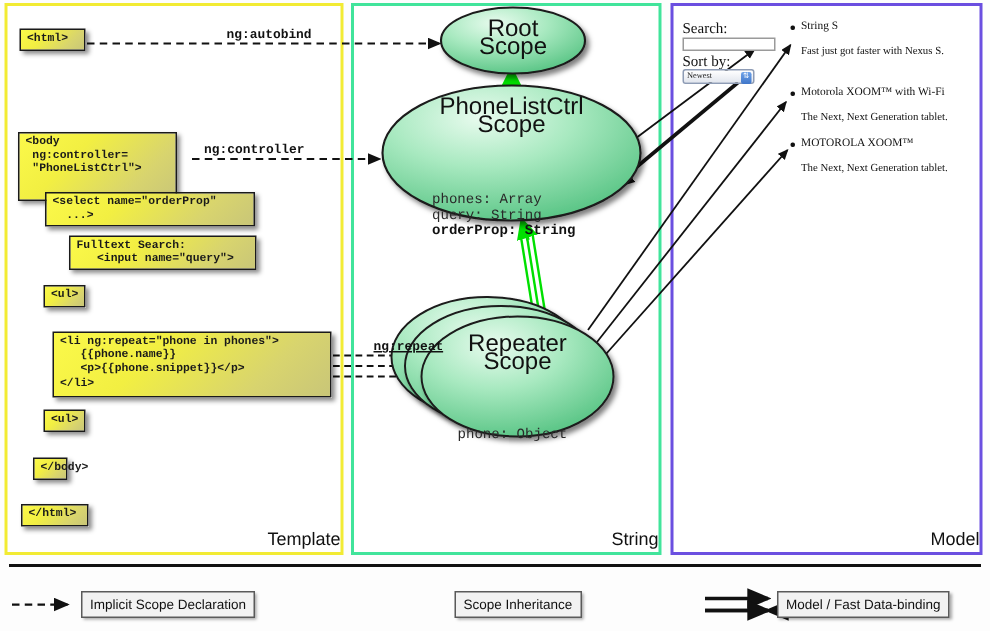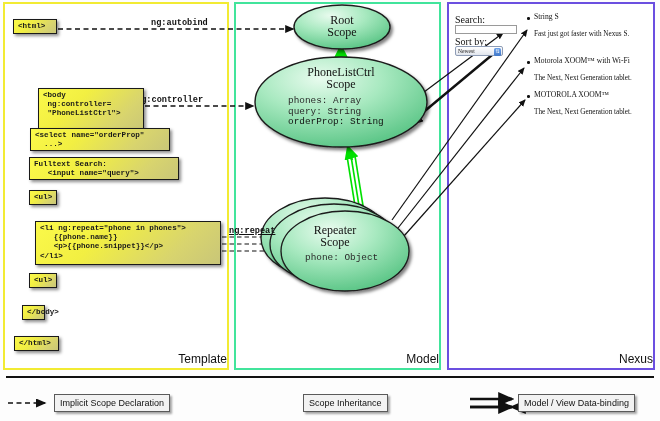--- a/index.html
+++ b/index.html
@@ -65,38 +65,39 @@
     font-size: 8.6px;
     font-weight: bold;
     color: #111;
     white-space: pre;
   }
 
   
   .scope-title {
     position: absolute;
     text-align: center;
-    font-family: Liberation Serif, serif;
-    font-size: 12px;
+    font-family: Liberation Sans, sans-serif;
+    font-size: 16px;
     color: #111;
     line-height: 12px;
     white-space: pre;
     pointer-events: none;
   }
   .scope-props {
     position: absolute;
     text-align: left;
     font-family: "Liberation Mono", "DejaVu Sans Mono", monospace;
     font-size: 9.4px;
     color: #2a2a2a;
     line-height: 10.5px;
     white-space: pre;
     pointer-events: none;
-  }
-  .scope-props .bold { font-weight: normal; color: #111; }
+    margin-top: 32px;
+  }
+  .scope-props .bold { font-weight: bold; color: #111; }
 
   
   .view-label {
     position: absolute;
     font-family: "Liberation Serif", serif;
     font-size: 10px;
     color: #111;
   }
   .view-input {
     position: absolute;
@@ -185,24 +186,24 @@
 </style>
 </head>
 <body>
 
 <div id="stage">
 
   <div class="column col-template">
     <div class="col-title">Template</div>
   </div>
   <div class="column col-model">
-    <div class="col-title">Model</div>
+    <div class="col-title">String</div>
   </div>
   <div class="column col-view">
-    <div class="col-title">Nexus</div>
+    <div class="col-title">Model</div>
   </div>
 
   <svg class="under" viewBox="0 0 660 421">
     <defs>
       <marker id="arrB" markerWidth="7" markerHeight="7" refX="6" refY="3" orient="auto">
         <path d="M0,0 L7,3 L0,6 z" fill="#111"></path>
       </marker>
       <marker id="arrBs" markerWidth="6" markerHeight="6" refX="5.2" refY="2.6" orient="auto">
         <path d="M0,0 L6,2.6 L0,5.2 z" fill="#111"></path>
       </marker>
@@ -271,37 +272,37 @@
       <ellipse cx="334" cy="244" rx="64" ry="40" fill="url(#ellg)" stroke="#1a1a1a" stroke-width="1.3" filter="url(#dsh)"></ellipse>
       <ellipse cx="345" cy="251" rx="64" ry="40" fill="url(#ellg)" stroke="#1a1a1a" stroke-width="1.3" filter="url(#dsh)"></ellipse>
     </g>
   </svg>
 
   <div class="scope-title" style="left:302px; top:14px; width:80px;">Root<br>Scope</div>
 
   <div class="scope-title" style="left:281px; top:66px; width:120px;">PhoneListCtrl<br>Scope</div>
   <div class="scope-props" style="left:288px; top:96px;"><span>phones: Array</span><br><span>query: String</span><br><span class="bold">orderProp: String</span></div>
 
-  <div class="scope-title" style="left:295px; top:224px; width:80px;">Repeater<br>Scope</div>
+  <div class="scope-title" style="left:305px; top:224px; width:80px;">Repeater<br>Scope</div>
   <div class="scope-props" style="left:305px; top:253px;"><span>phone: Object</span></div>
 
   <div class="edge-label" style="left:151px; top:18px;">ng:autobind</div>
   <div class="edge-label" style="left:136px; top:95px;">ng:controller</div>
-  <div class="edge-label" style="left:229px; top:226px;text-decoration:underline;">ng:repeat</div>
+  <div class="edge-label" style="left:249px; top:226px;text-decoration:underline;">ng:repeat</div>
 
   <div class="codebox" style="left:13px;  top:19px;  width:44px;  height:15px;">&lt;html&gt;</div>
 
-  <div class="codebox" style="left:38px;  top:88px;  width:106px; height:46px;">&lt;body
+  <div class="codebox" style="left:12px;  top:88px;  width:106px; height:46px;">&lt;body
  ng:controller=
  "PhoneListCtrl"&gt;</div>
 
   <div class="codebox" style="left:30px;  top:128px; width:140px; height:23px;">&lt;select name="orderProp"
   ...&gt;</div>
 
-  <div class="codebox" style="left:29px; top:157px; width:150px; height:23px;">Fulltext Search:
+  <div class="codebox" style="left:46px; top:157px; width:125px; height:23px;">Fulltext Search:
    &lt;input name="query"&gt;</div>
 
   <div class="codebox" style="left:29px;  top:190px; width:28px;  height:15px;">&lt;ul&gt;</div>
 
   <div class="codebox" style="left:35px;  top:221px; width:186px; height:44px;">&lt;li ng:repeat="phone in phones"&gt;
    {{phone.name}}
    &lt;p&gt;{{phone.snippet}}&lt;/p&gt;
 &lt;/li&gt;</div>
 
   <div class="codebox" style="left:29px;  top:273px; width:28px;  height:15px;">&lt;ul&gt;</div>
@@ -345,15 +346,15 @@
     <path d="M8,403 L45,403" stroke="#111" stroke-width="1.5" stroke-dasharray="5,3.5" fill="none" marker-end="url(#lgB)"></path>
     <path d="M322,403 L372,403" stroke="#00e000" stroke-width="3" fill="none" marker-end="url(#lgG)"></path>
     <path d="M470,399 L512,399" stroke="#111" stroke-width="2.3" fill="none" marker-end="url(#lgB)"></path>
     <path d="M512,407 L470,407" stroke="#111" stroke-width="2.3" fill="none" marker-start="url(#lgB)"></path>
     <path d="M470,407 L512,407" stroke="#111" stroke-width="2.3" fill="none" marker-end="url(#lgB)"></path>
   </svg>
 
   <div class="legend-box" style="left:303px; top:394px;">Scope Inheritance</div>
 
   <div class="legend-box" style="left:54px; top:394px;">Implicit Scope Declaration</div>
-  <div class="legend-box" style="left:518px; top:394px;">Model / View Data-binding</div>
+  <div class="legend-box" style="left:518px; top:394px;">Model / Fast Data-binding</div>
 
 </div>
 
 </body></html>

